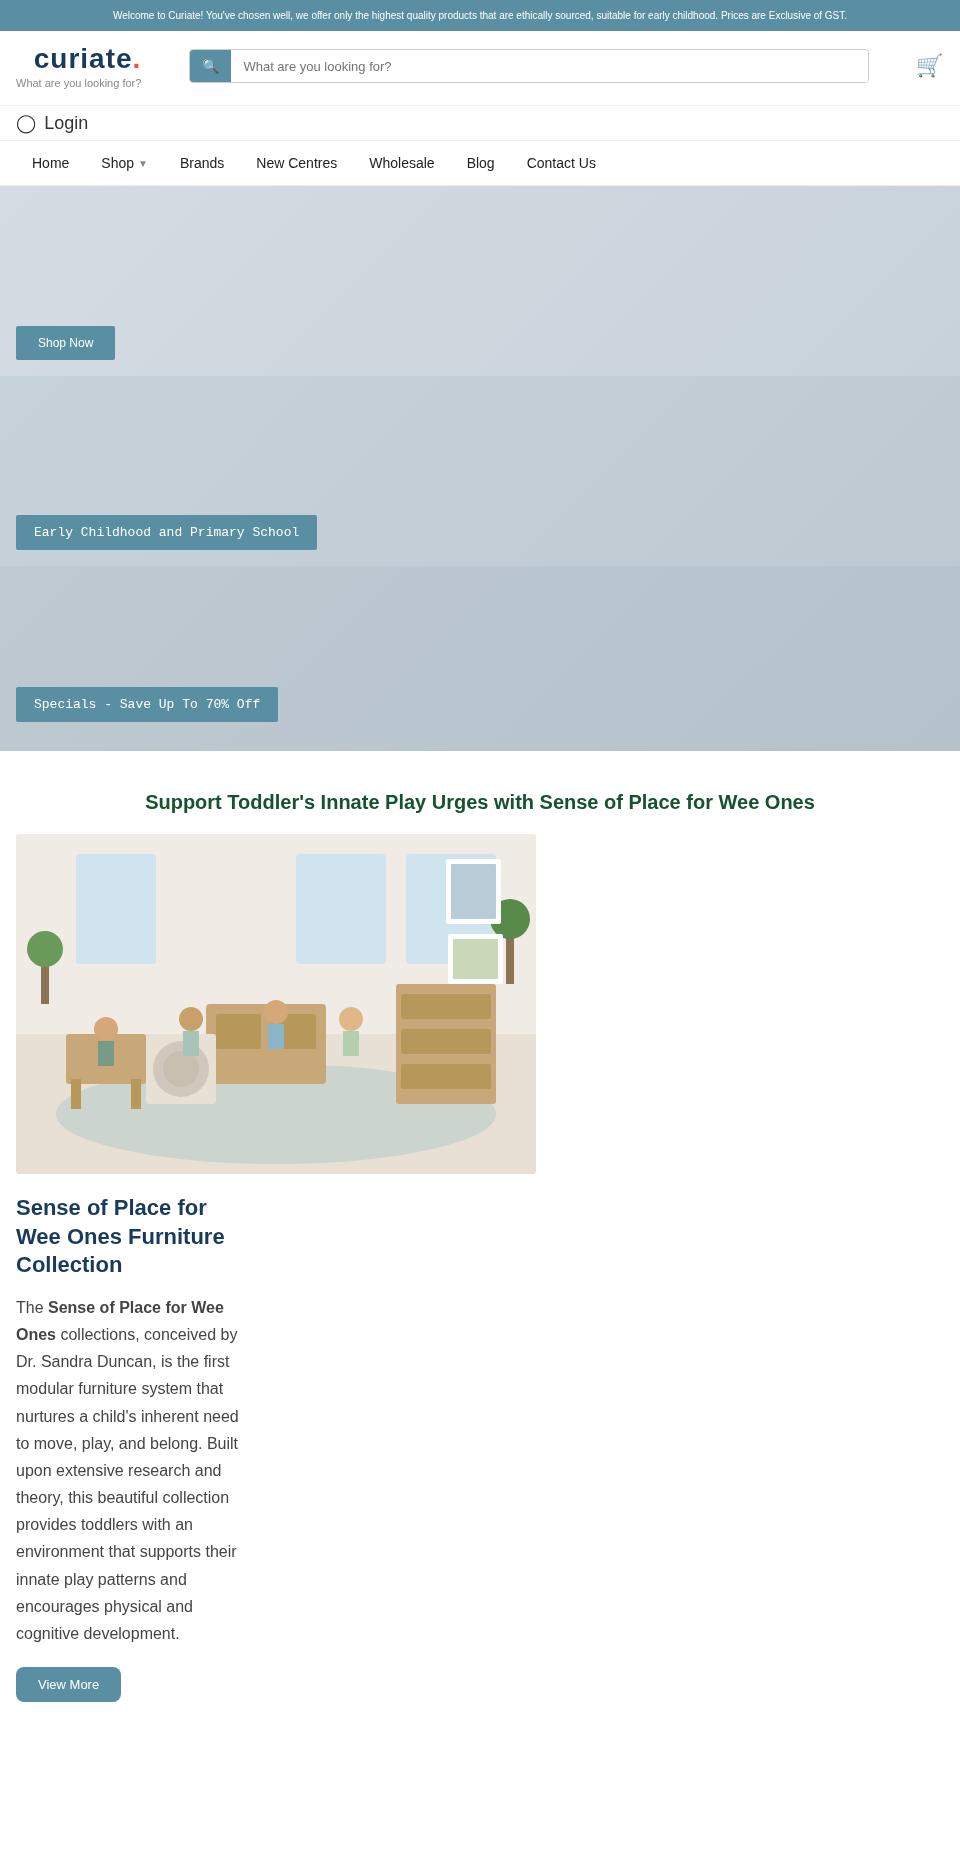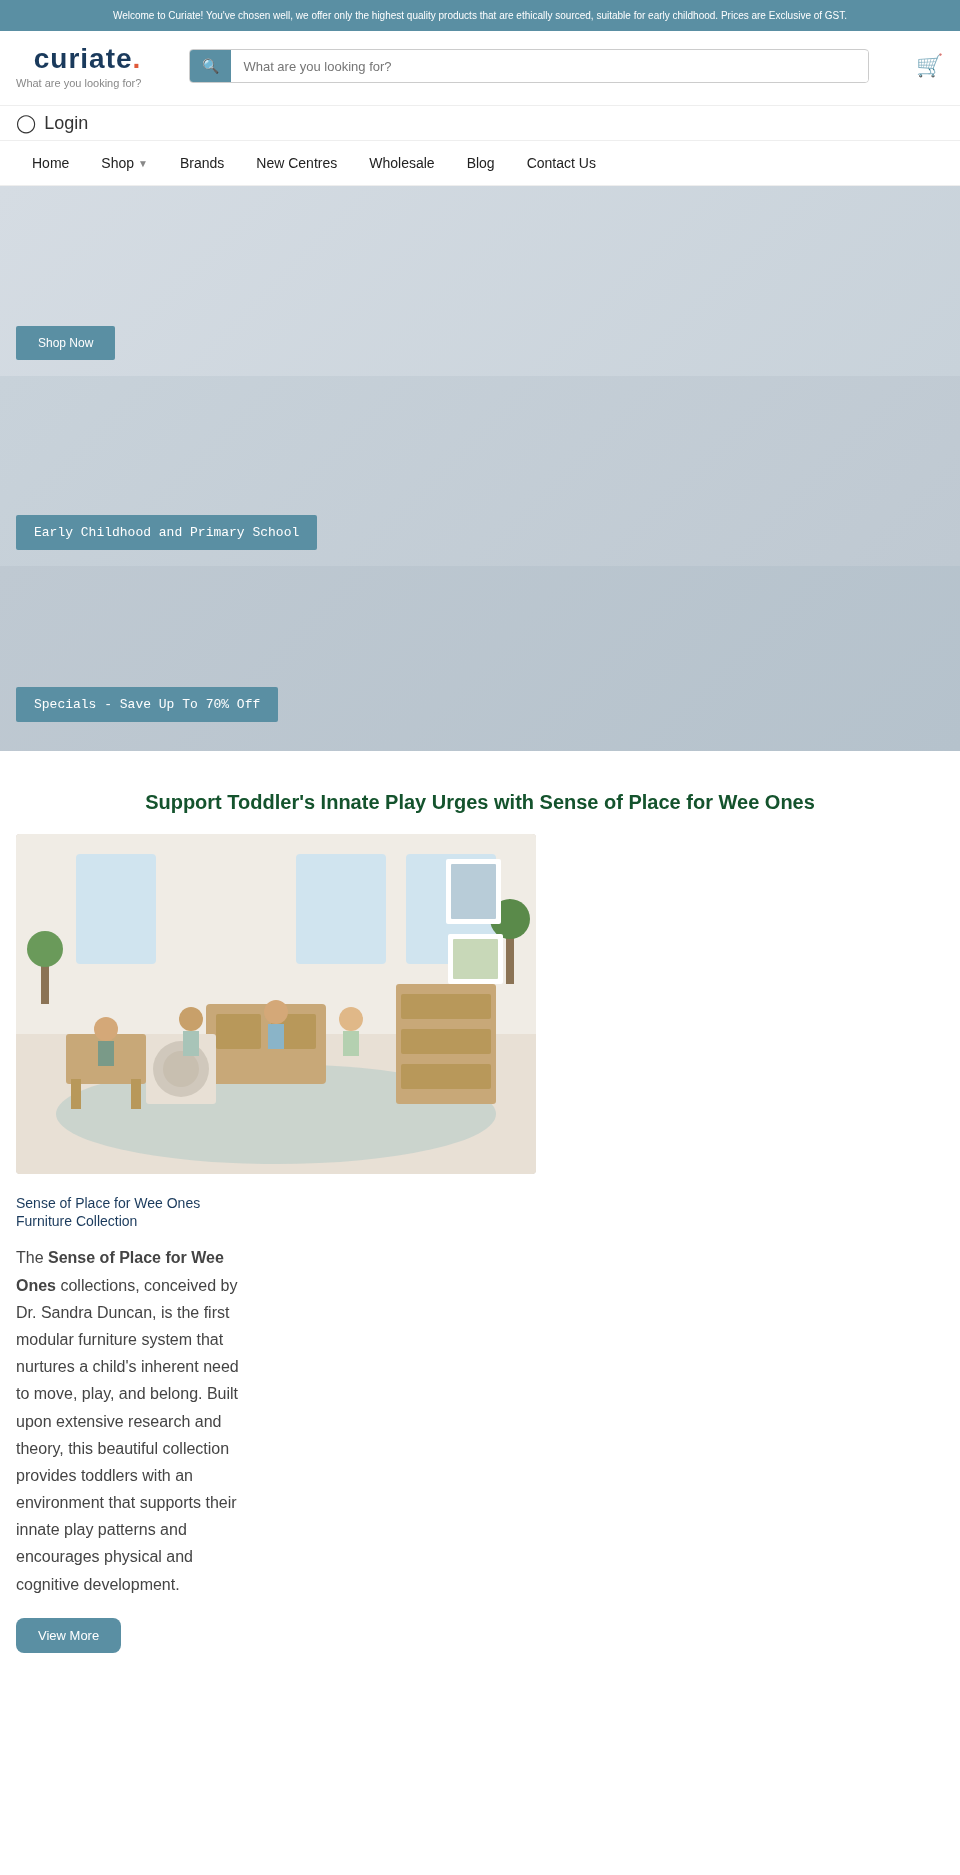--- a/index.html
+++ b/index.html
@@ -162,22 +162,22 @@
     .product-image-placeholder svg {
       width: 100%;
       height: 100%;
     }
 
     .product-info {
       margin-top: 20px;
       max-width: 240px;
     }
     .product-title {
-      font-size: 14px;
-      font-weight: normal;
+      font-size: 22px;
+      font-weight: bold;
       color: #1a3a5c;
       line-height: 1.3;
       margin-bottom: 14px;
     }
     .product-description {
       font-size: 16px;
       color: #444;
       line-height: 1.7;
     }
     .product-description strong {

